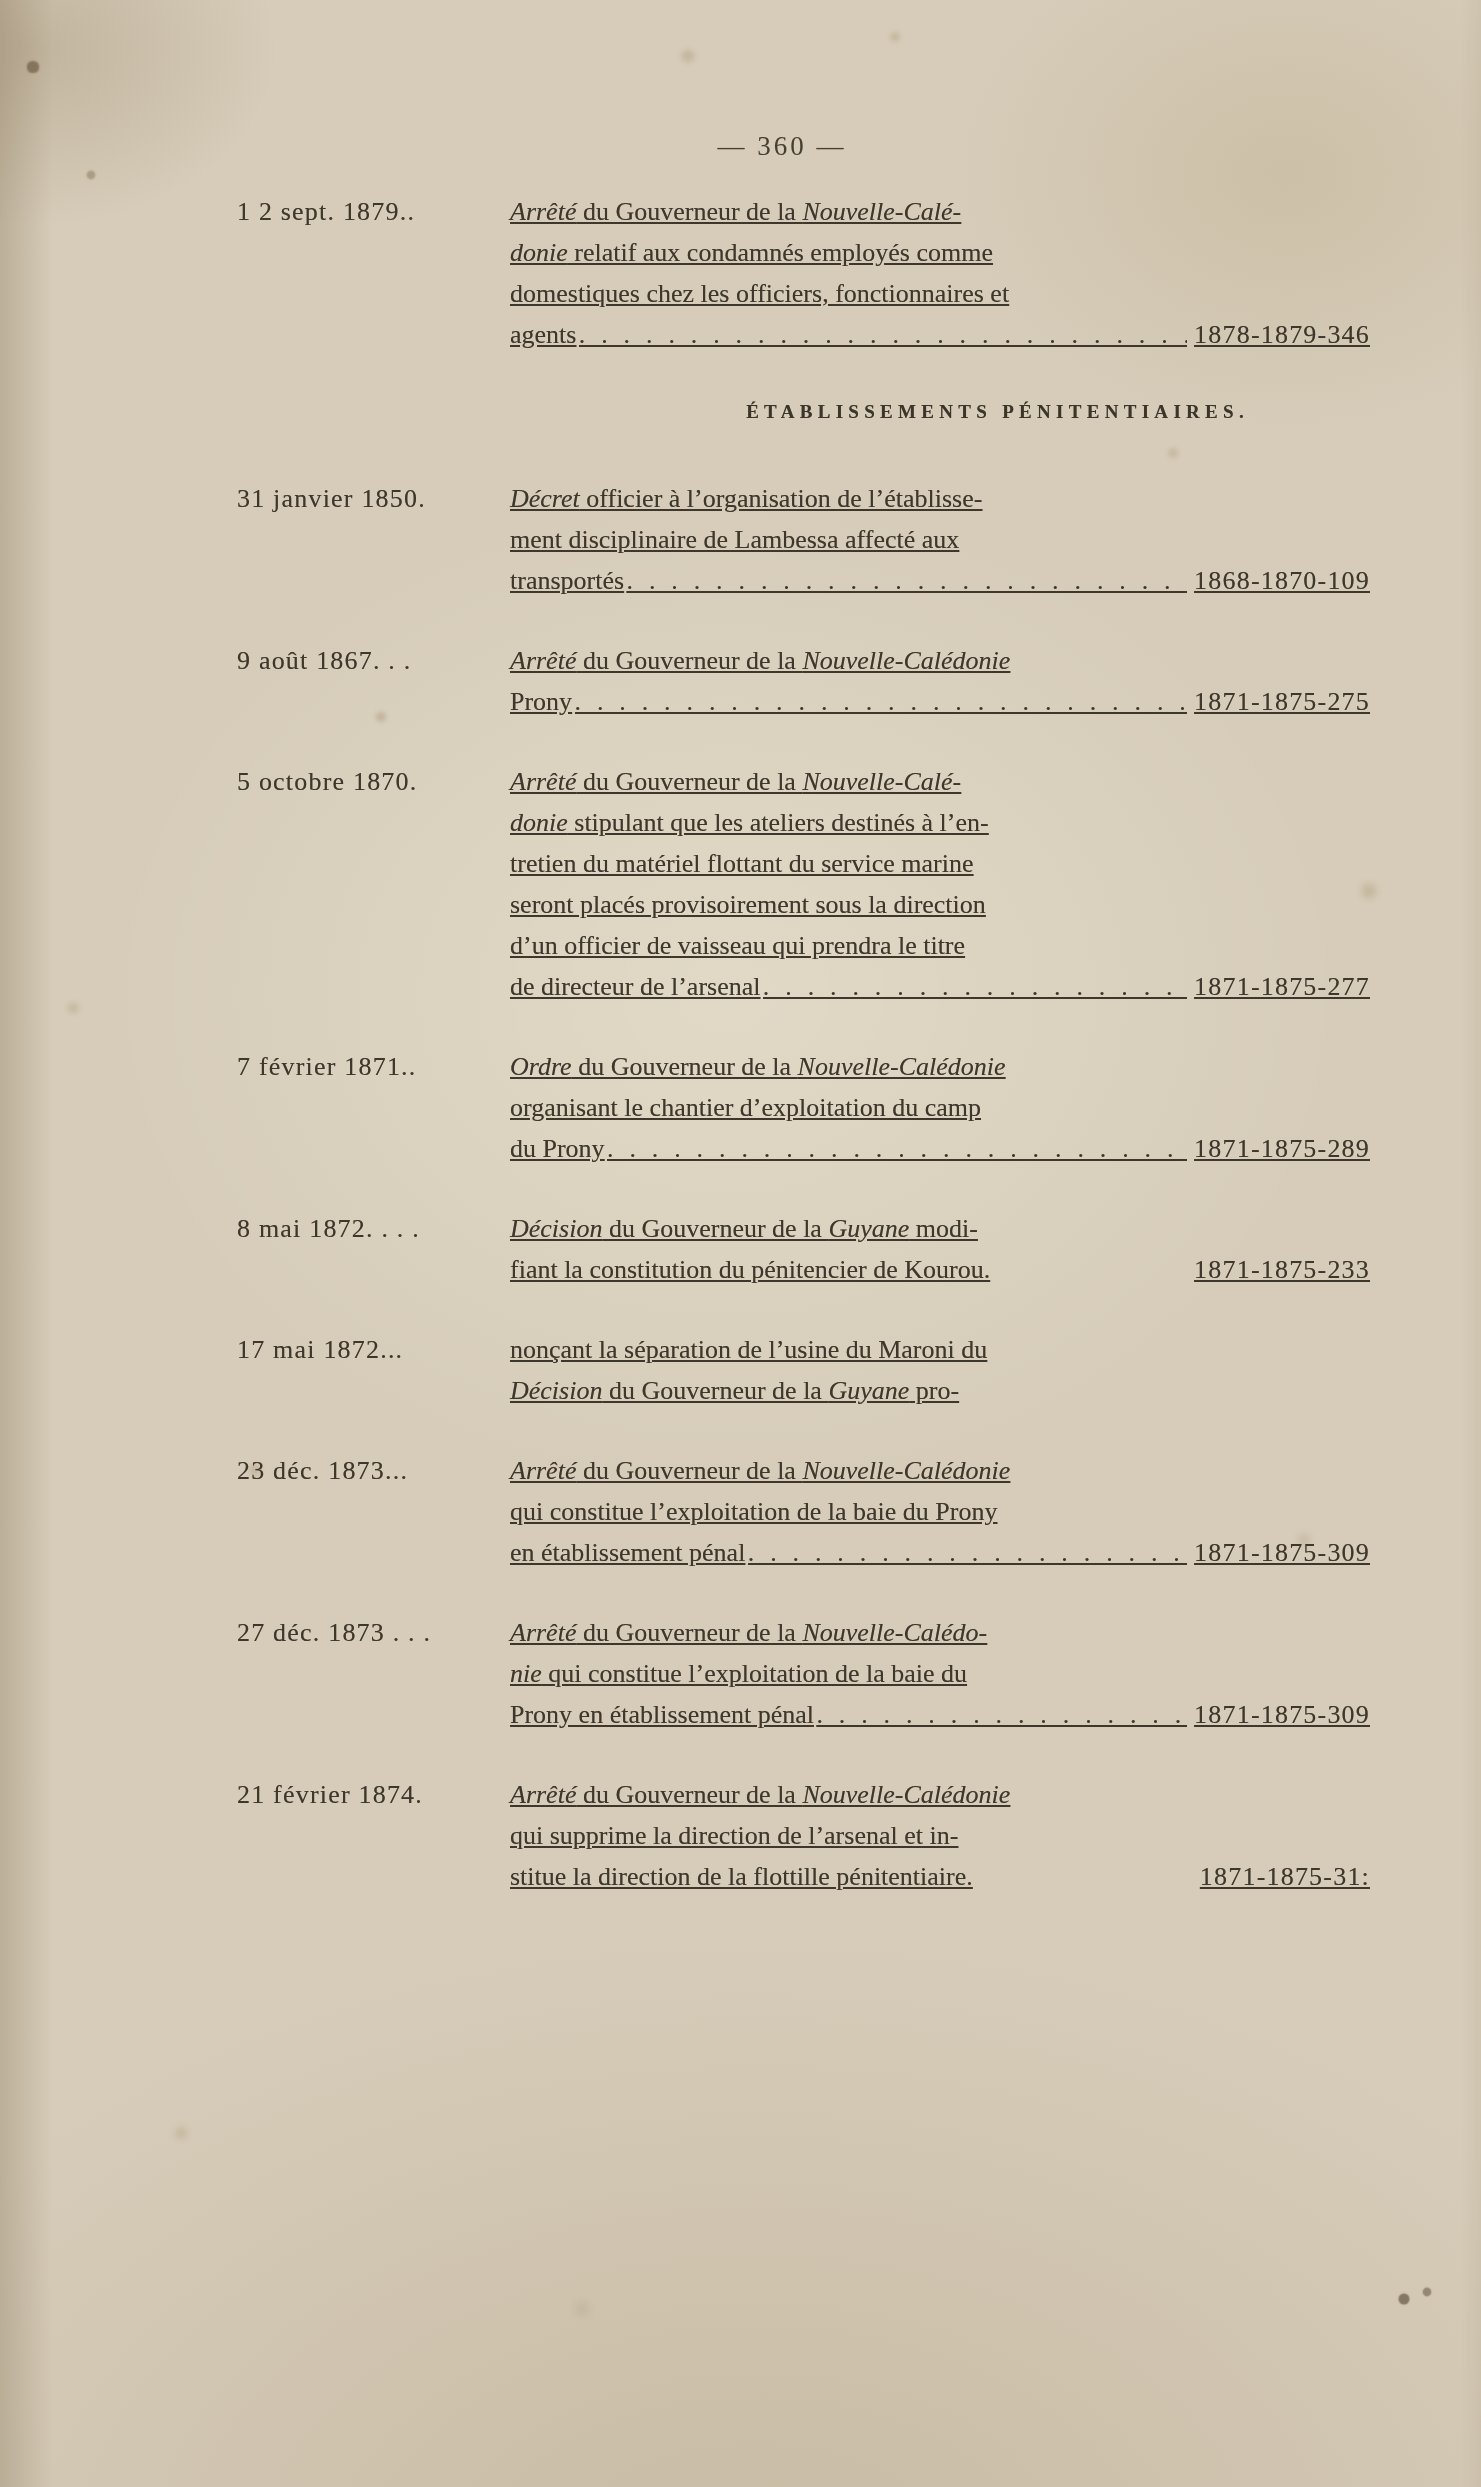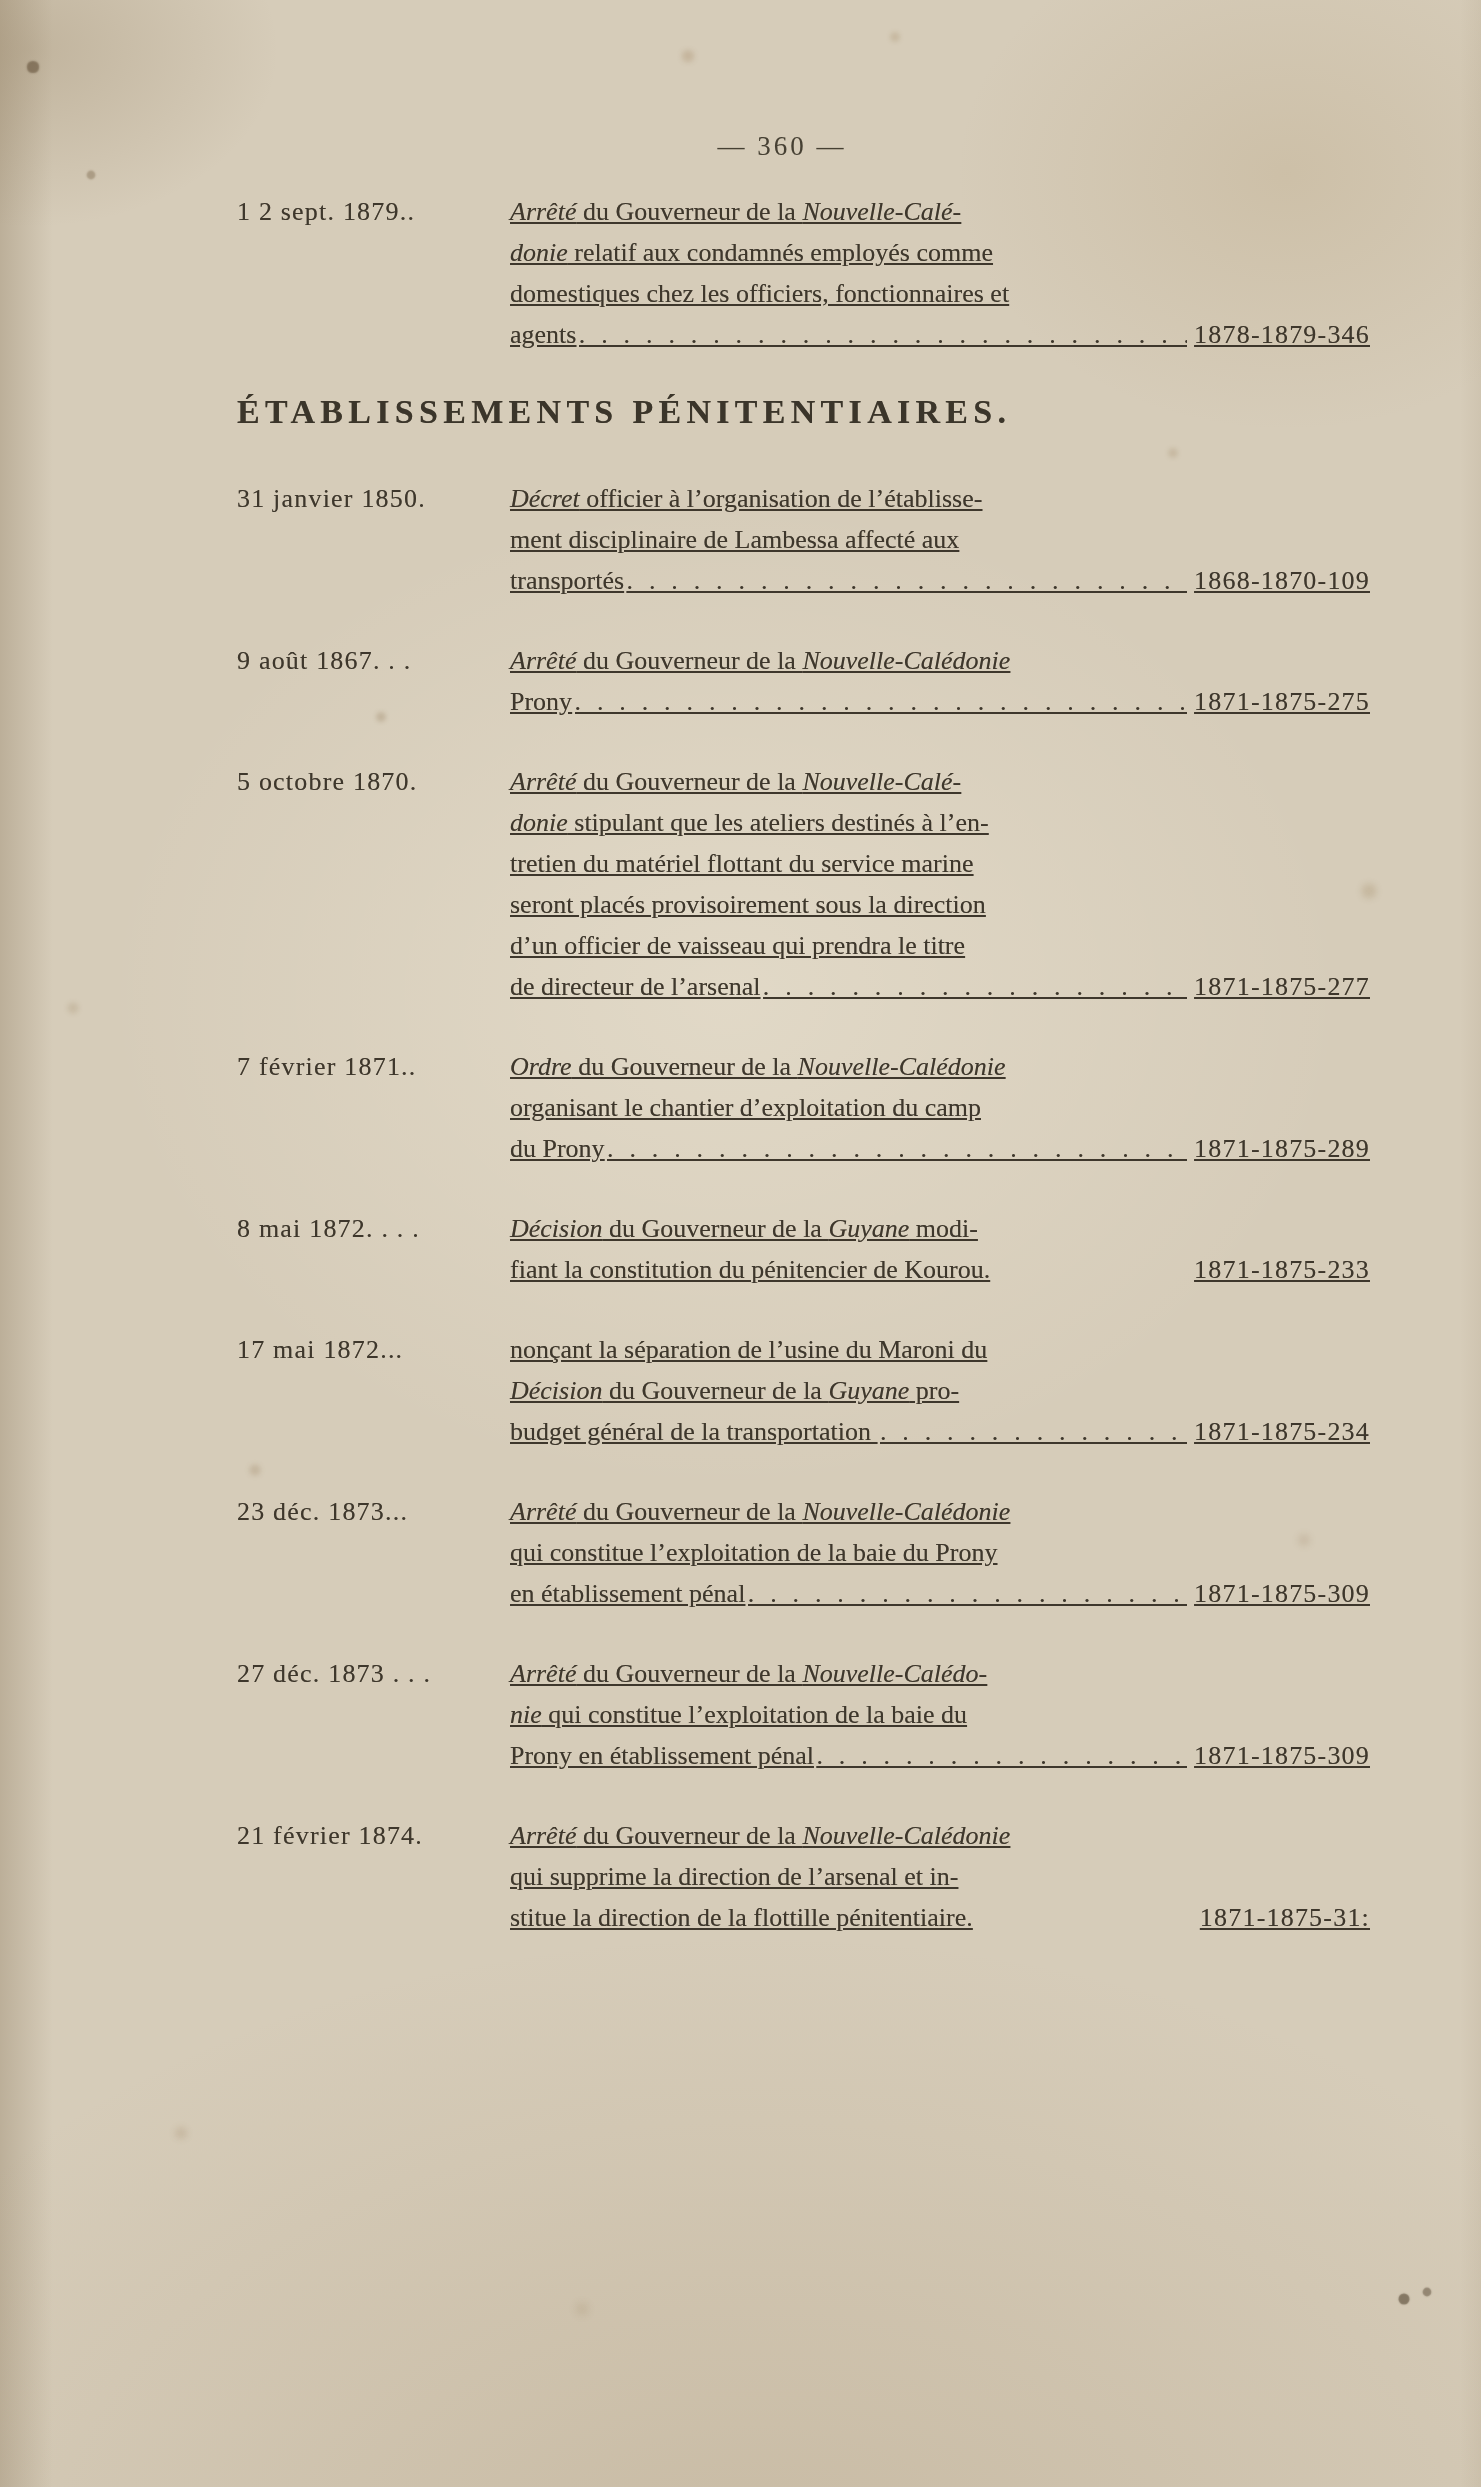--- a/index.html
+++ b/index.html
@@ -62,22 +62,22 @@
   .line.last > span { white-space: pre; flex: 0 0 auto; }
   .it { font-style: italic; }
   .leader { flex: 1 1 auto !important; overflow: hidden; white-space: nowrap; margin: 0 7px 0 2.4px; min-width: 6px; }
   .leader.dotted::before {
     content: ". . . . . . . . . . . . . . . . . . . . . . . . . . . . . . . . . . . . . . . . . . . . . . . . . . . . . . . . . .";
     word-spacing: 7px; letter-spacing: 1.2px;
   }
   .ref { flex: 0 0 auto; letter-spacing: 1.2px; }
   .section-heading {
     width: 1012px; margin: 29px 0 49px 0;
-    text-align: left;
-    font-size: 34px; font-weight: 700; letter-spacing: 5.3px;
+    text-align: right;
+    font-size: 19px; font-weight: 700; letter-spacing: 5.3px;
     color: #3b352a; line-height: 35px;
   }
 </style>
 </head>
 <body>
 
 <div class="page">
   <div class="specks"></div>
 
   <div class="page-number">— 360 —</div>
@@ -137,21 +137,20 @@
           <div class="desc">
             <div class="line"><span class="it">Décision</span><span> du Gouverneur de la </span><span class="it">Guyane</span><span> modi-</span></div>
             <div class="line last"><span>fiant la constitution du pénitencier de Kourou.</span><span class="leader"></span><span class="ref">1871-1875-233</span></div>
           </div>
         </div>
         <div class="entry">
           <div class="date">17 mai 1872...</div>
           <div class="desc">
             <div class="line"><span>nonçant la séparation de l’usine du Maroni du</span></div>
             <div class="line"><span class="it">Décision</span><span> du Gouverneur de la </span><span class="it">Guyane</span><span> pro-</span></div>
-            <div class="line last"><span>budget général de la transportation </span><span class="leader dotted"></span><span class="ref">1871-1875-234</span></div>
           </div>
         </div>
         <div class="entry">
           <div class="date">23 déc. 1873...</div>
           <div class="desc">
             <div class="line"><span class="it">Arrêté</span><span> du Gouverneur de la </span><span class="it">Nouvelle-Calédonie</span></div>
             <div class="line"><span>qui constitue l’exploitation de la baie du Prony</span></div>
             <div class="line last"><span>en établissement pénal</span><span class="leader dotted"></span><span class="ref">1871-1875-309</span></div>
           </div>
         </div>

